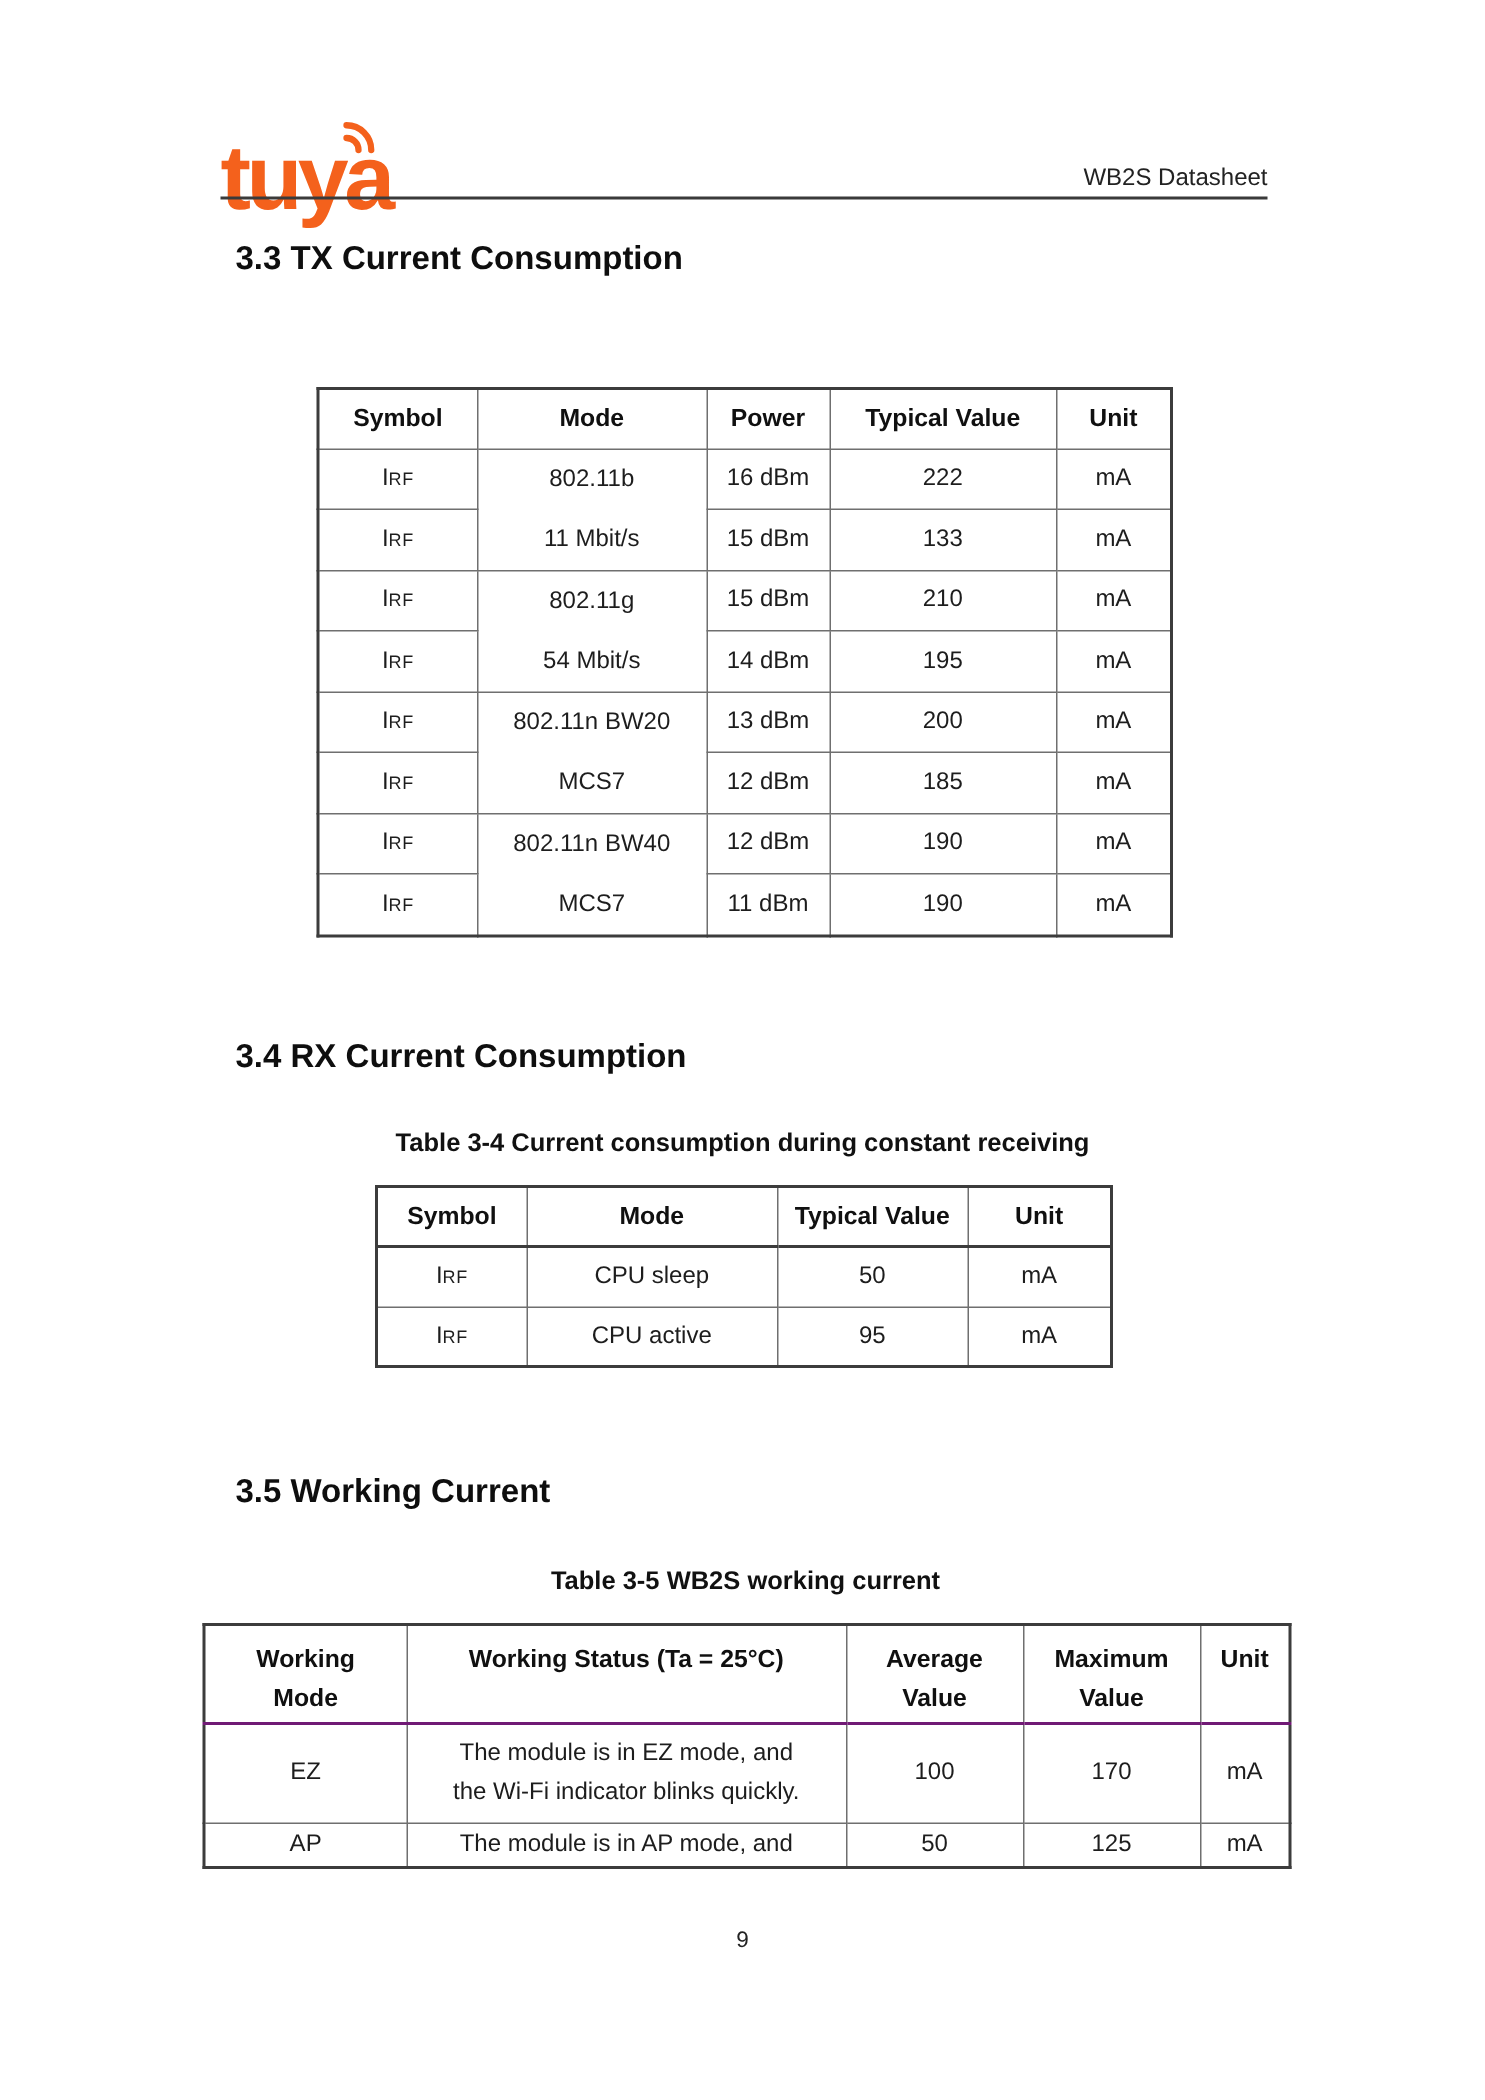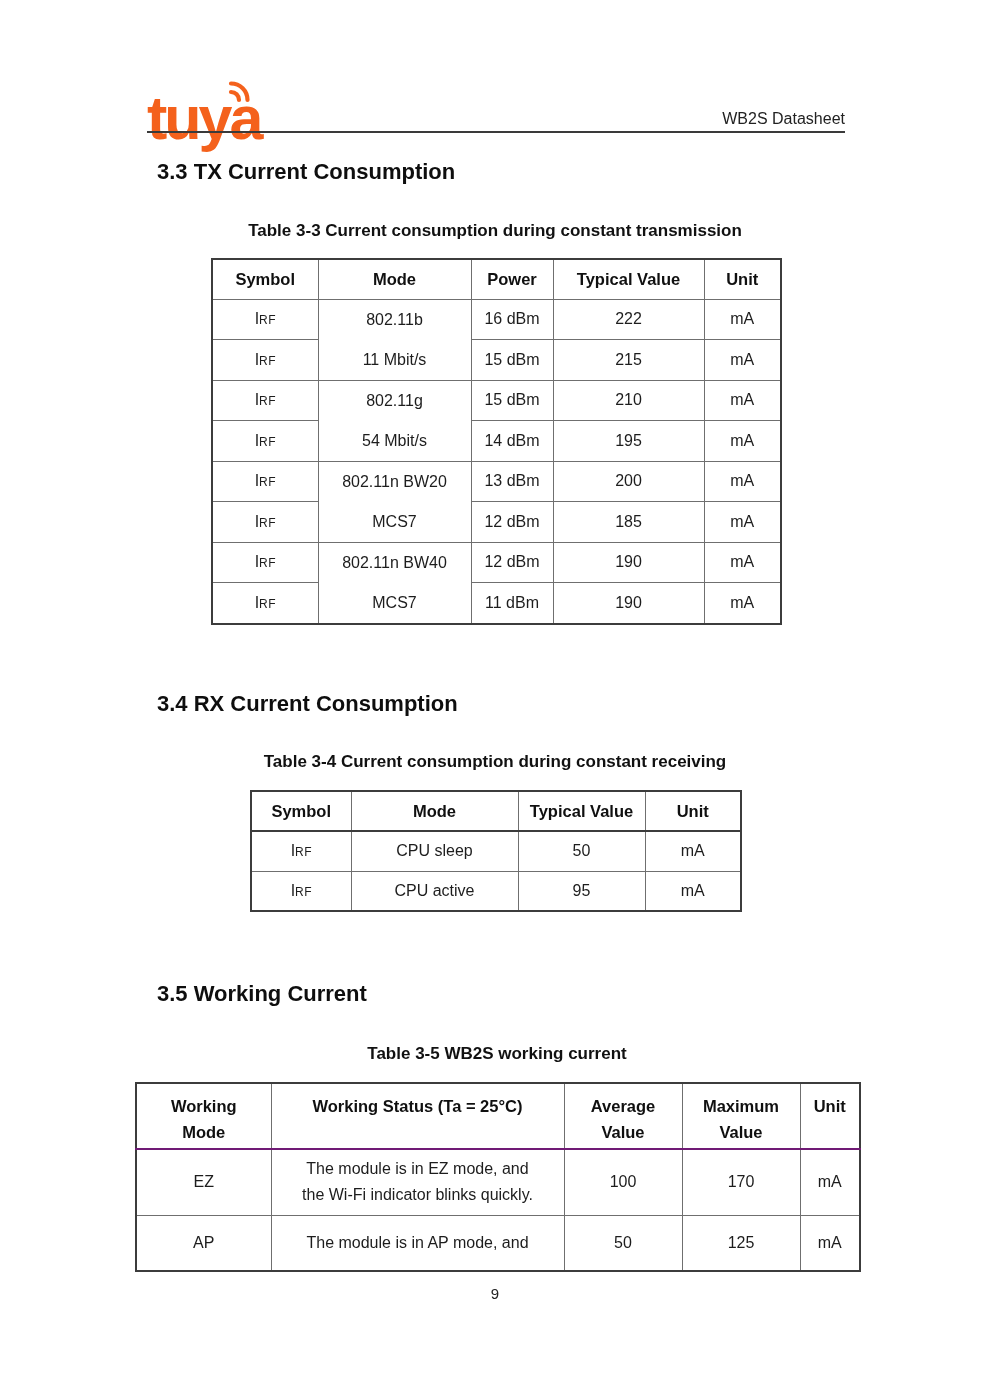--- a/index.html
+++ b/index.html
@@ -51,21 +51,21 @@
   .mode-lines div { height:40px; line-height:40px; }
 
   #table-rx { left:250px; top:790px; width:492px; }
   #table-rx tr { height:40px; }
   #table-rx thead th { border-bottom:2px solid #3c3c3c; }
 
   #table-working { left:135px; top:1082px; width:726px; }
   #table-working thead tr { height:66px; }
   #table-working thead th { border-bottom:2px solid #701a75; vertical-align:top; padding-top:9px; line-height:26px; }
   #table-working tbody tr.row-ez { height:66px; }
-  #table-working tbody tr.row-ap { height:56px; }
+  #table-working tbody tr.row-ap { height:30px; }
   .status-cell { text-align:left; padding-left:14px; line-height:26px; }
 
   .sym-sub { font-size:12px; letter-spacing:0.4px; }
 
   .page-number { position:absolute; left:0; top:1285px; width:990px; text-align:center; font-size:15px; color:#222; }
 </style>
 </head>
 <body style="--brand: #F4611C;">
 
 <div class="page">
@@ -74,21 +74,20 @@
     <span class="logo-text">tuya</span>
     <svg class="logo-arcs" viewBox="0 0 27 27">
       <path d="M 5 14 A 8 8 0 0 1 13 22" fill="none" stroke="currentColor" stroke-width="4.2" stroke-linecap="round"></path>
       <path d="M 5 5.5 A 16.5 16.5 0 0 1 21.5 22" fill="none" stroke="currentColor" stroke-width="4.2" stroke-linecap="round"></path>
     </svg>
   </div>
   <div class="doc-title">WB2S Datasheet</div>
   <div class="header-rule"></div>
 
   <h1 class="section-heading" id="heading-tx">3.3 TX Current Consumption</h1>
-  <div class="table-title" id="title-tx">Table 3-3 Current consumption during constant transmission</div>
   <table class="data-table" id="table-tx">
     <colgroup>
       <col style="width:106px">
         <col style="width:153px">
         <col style="width:82px">
         <col style="width:151px">
         <col style="width:77px">
     </colgroup>
     <thead>
         <tr>
@@ -116,21 +115,21 @@
             <div>802.11b</div>
             <div>11 Mbit/s</div>
           </td>
           <td>16 dBm</td>
           <td>222</td>
           <td>mA</td>
         </tr>
         <tr>
           <td>I<span class="sym-sub">RF</span></td>
           <td>15 dBm</td>
-          <td>215</td>
+          <td>133</td>
           <td>mA</td>
         </tr>
         <tr>
           <td>I<span class="sym-sub">RF</span></td>
           <td class="mode-lines" rowspan="2">
             <div>802.11g</div>
             <div>54 Mbit/s</div>
           </td>
           <td>15 dBm</td>
           <td>210</td>

